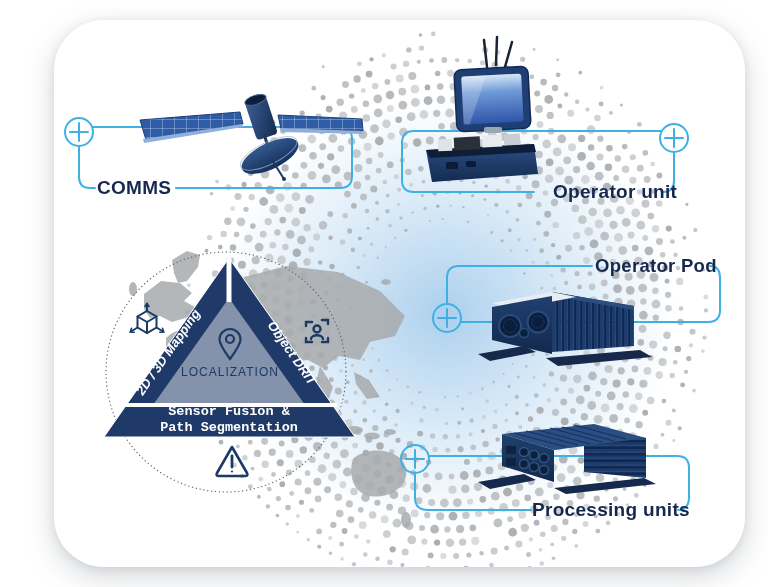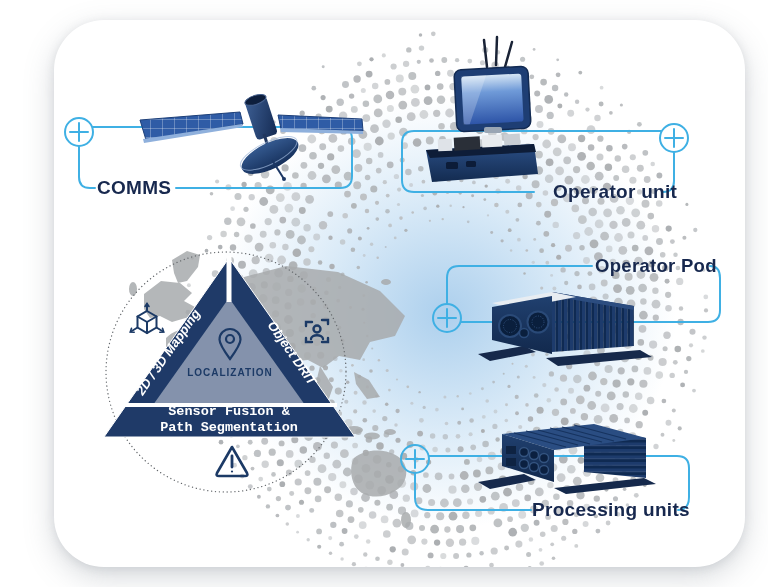--- a/index.html
+++ b/index.html
@@ -13,21 +13,21 @@
         background:radial-gradient(closest-side,rgba(168,205,236,.95),
         rgba(190,219,242,.55) 55%,rgba(214,234,248,0) 100%);}
   .lbl{position:absolute;color:#17284e;font-weight:bold;font-size:19px;
        letter-spacing:.3px;white-space:nowrap;}
   .bandtxt{position:absolute;color:#ffffff;font-weight:bold;font-size:13px;
        white-space:nowrap;transform:translate(-50%,-50%);}
   .ital{font-style:italic;}
   .rotL{transform:translate(-50%,-50%) rotate(-55deg);}
   .rotR{transform:translate(-50%,-50%) rotate(55deg);}
   .bottomband{text-align:center;line-height:1.15;font-size:13.5px;font-family:Liberation Mono, monospace;}
-  .loctxt{position:absolute;color:#1c3a66;font-weight:bold;font-size:10px;
+  .loctxt{position:absolute;color:#1c3a66;font-weight:normal;font-size:12px;
        letter-spacing:1px;transform:translate(-50%,-50%);white-space:nowrap;}
 </style>
 </head>
 <body>
 
 <div class="card">
 
   <div class="glow"></div>
 
   <svg id="dots" class="layer">

